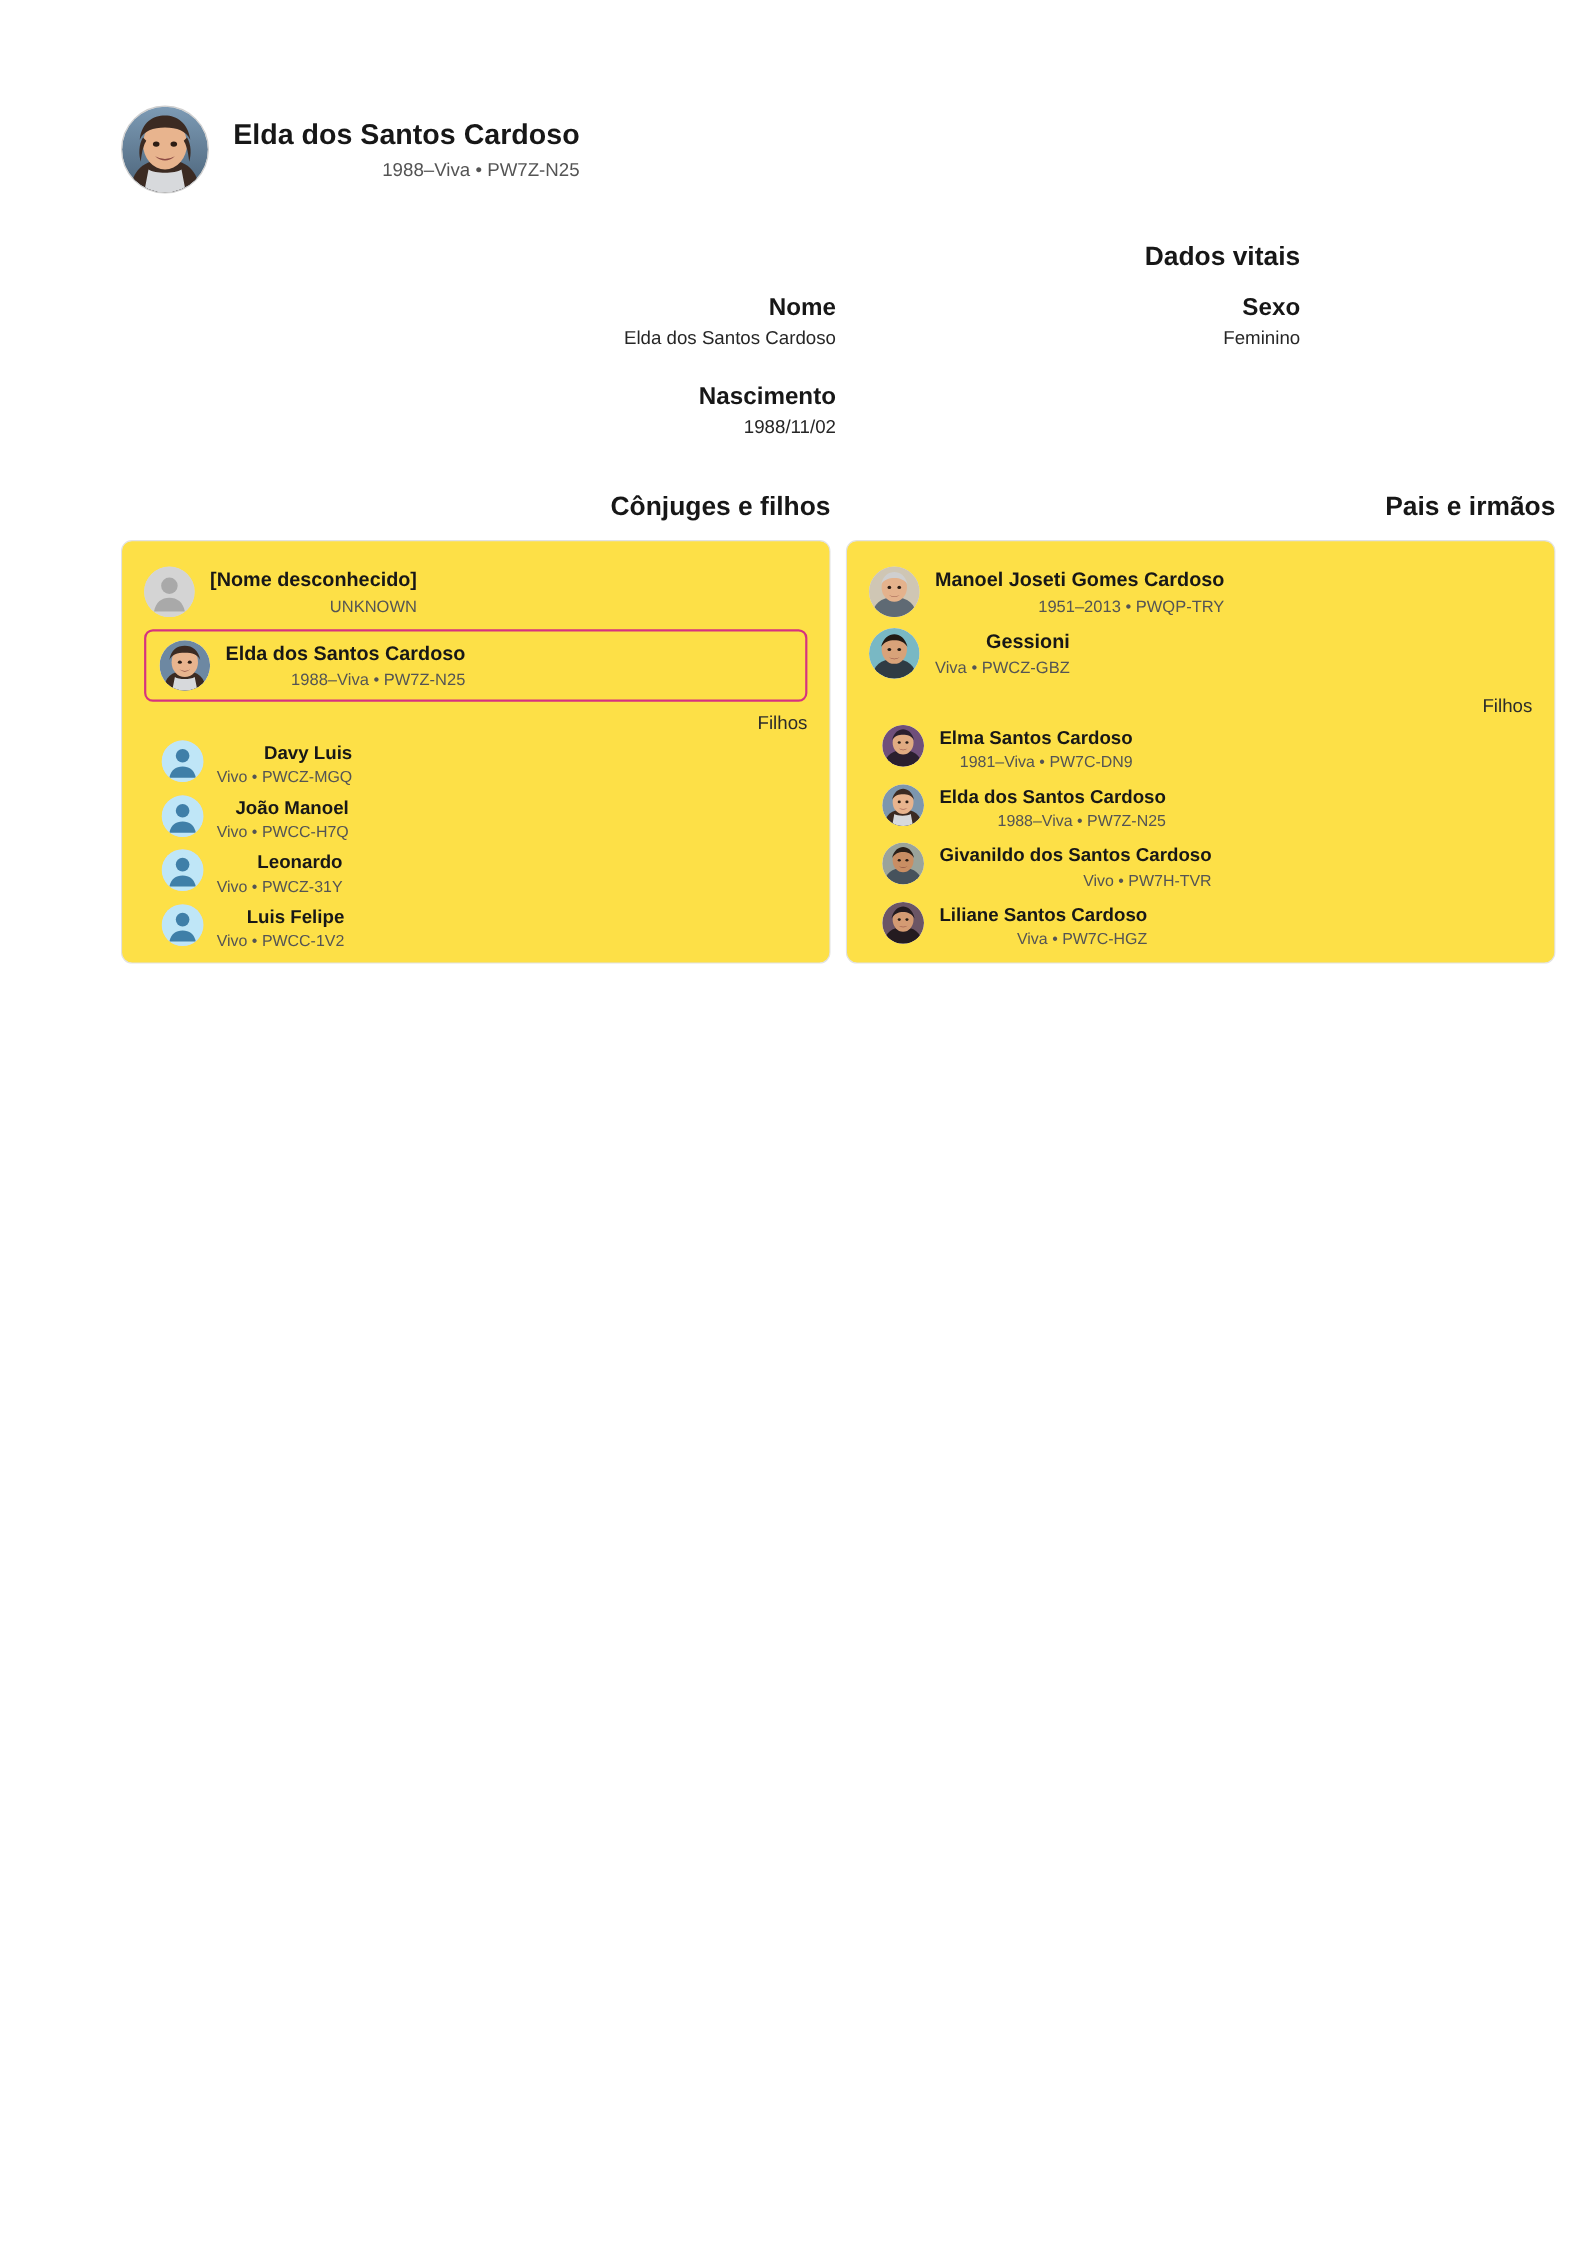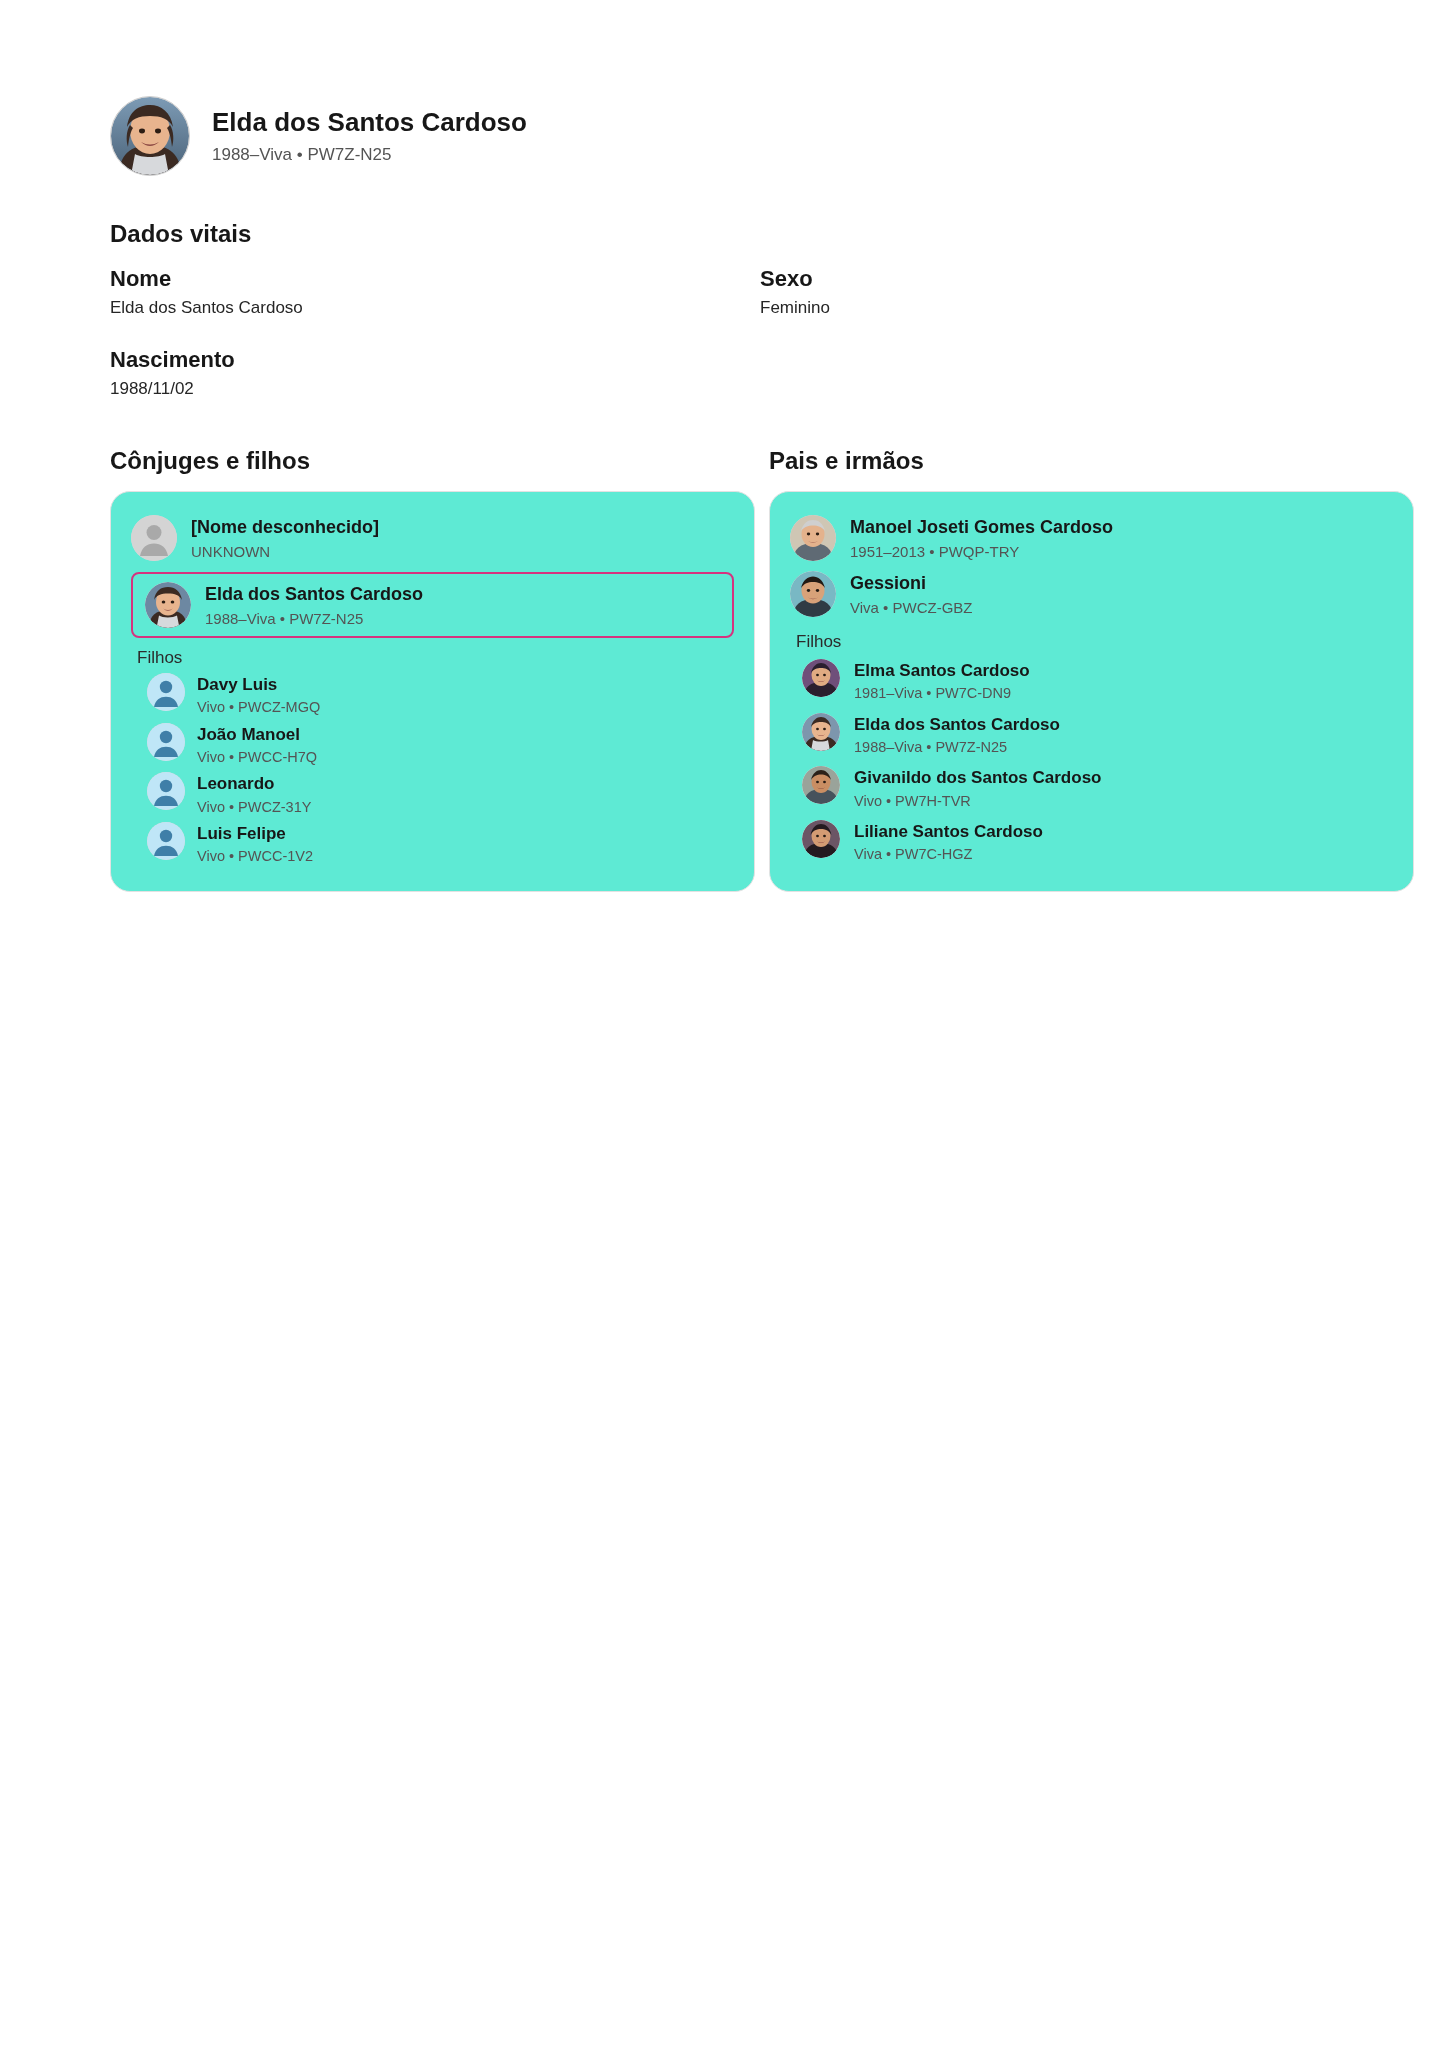--- a/index.html
+++ b/index.html
@@ -13,20 +13,21 @@
     font-family: "Liberation Sans", sans-serif;
     color: #1a1a1a;
     -webkit-font-smoothing: antialiased;
   }
   .page {
     position: relative;
     width: 1292px;
     height: 2048px;
     box-sizing: border-box;
     padding: 96px 110px 0 110px;
+    text-align: right;
   }
 
   
   .person-header {
     display: flex;
     align-items: center;
     gap: 22px;
     margin-bottom: 44px;
   }
   .avatar {
@@ -85,24 +86,24 @@
     column-gap: 14px;
   }
   .col-title {
     font-size: 24px;
     font-weight: bold;
     color: #171717;
     margin: 0 0 16px 0;
   }
   .card {
     border: 1px solid #e2e2e2;
-    border-radius: 20px;
-    padding: 18px 20px 22px 20px;
+    border-radius: 10px;
+    padding: 18px 20px 6px 20px;
     box-sizing: border-box;
-    background: #5eead4;
+    background: #fde047;
   }
 
   .person-row {
     display: flex;
     align-items: flex-start;
     gap: 14px;
     padding: 5px 0;
   }
   .person-row .texts { padding-top: 1px; }
   .person-row .pname {

